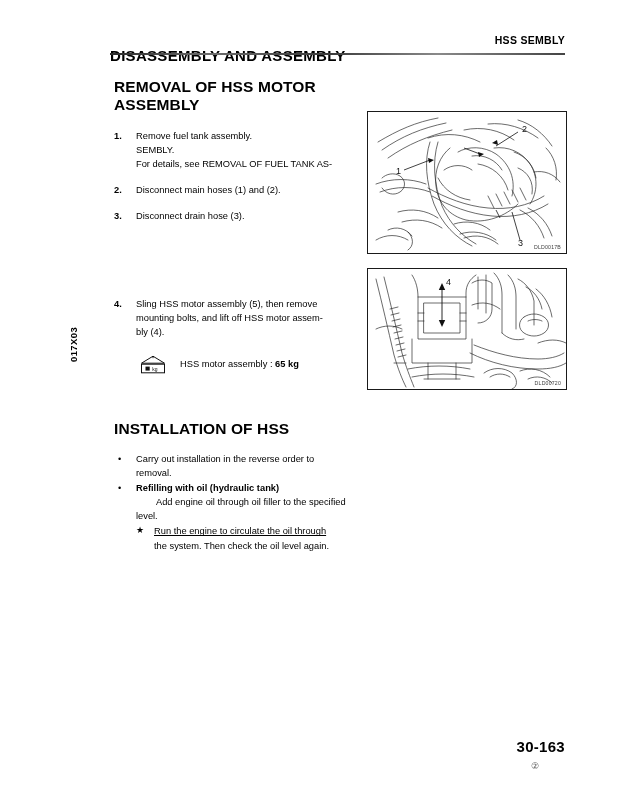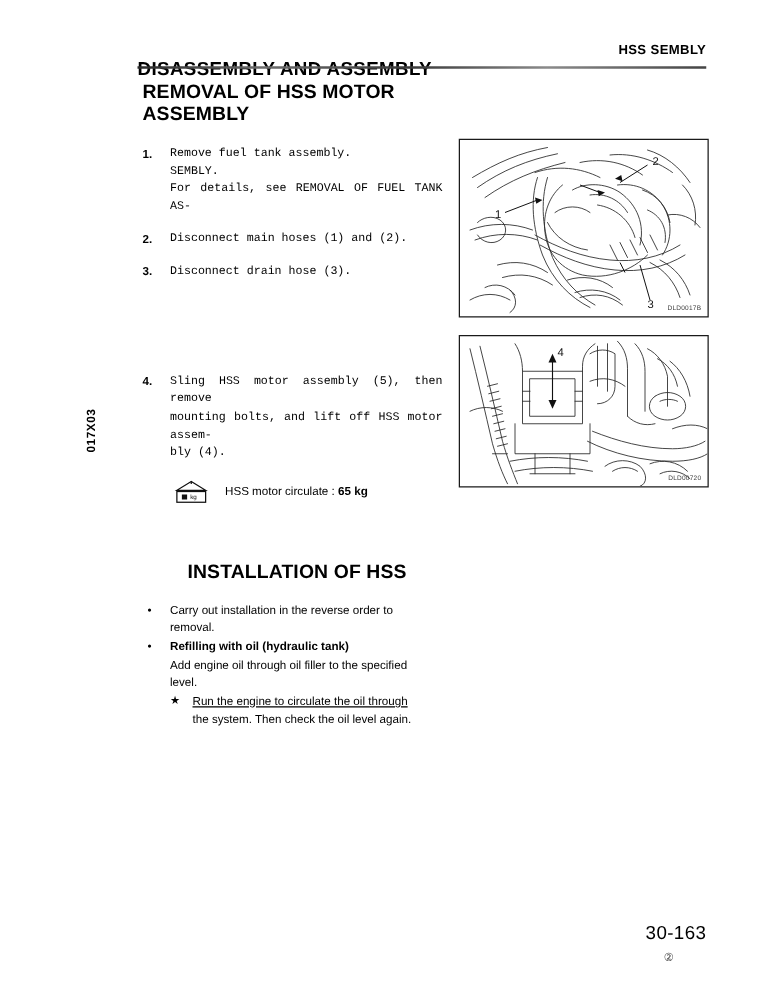--- a/index.html
+++ b/index.html
@@ -66,21 +66,21 @@
     letter-spacing: 0.4px;
     transform: rotate(-90deg);
     transform-origin: left top;
     white-space: nowrap;
   }
 
   
   #text-col {
     position: absolute;
     left: 114px;
-    top: 65px;
+    top: 78px;
     width: 240px;
   }
   .section-title {
     font-size: 15.5px;
     font-weight: bold;
     line-height: 1.18;
     letter-spacing: 0.1px;
     margin: 0 0 14px 0;
   }
   .step {
@@ -91,21 +91,21 @@
     margin-bottom: 12px;
     text-align: justify;
   }
   .step .num {
     position: absolute;
     left: 0;
     top: 0;
     font-weight: bold;
     font-size: 9.3px;
   }
-  .step-line { display: block; font-family: Liberation Mono, monospace; }
+  .step-line { display: block; }
 
   
   #weight-note {
     position: relative;
     margin: 14px 0 0 22px;
     height: 22px;
   }
   #sling-icon {
     position: absolute;
     left: 0;
@@ -118,21 +118,20 @@
     left: 44px;
     top: 5px;
     font-size: 9.3px;
     white-space: nowrap;
   }
   #weight-text b { font-weight: bold; }
 
   
   #install-title {
     margin-top: 44px;
-    margin-left: 36px;
   }
   .bullet {
     position: relative;
     padding-left: 22px;
     font-size: 9.3px;
     line-height: 1.52;
     text-align: justify;
     margin-bottom: 1px;
   }
   .bullet .dot {
@@ -192,21 +191,21 @@
     color: #3d3d3d;
     font-family: "Liberation Sans", sans-serif;
   }
 
   
   #page-number {
     position: absolute;
     right: 52px;
     bottom: 38px;
     font-size: 15px;
-    font-weight: normal;
+    font-weight: bold;
     letter-spacing: 0.3px;
   }
   #edition-mark {
     position: absolute;
     right: 78px;
     bottom: 22px;
     font-size: 9px;
     color: #444;
   }
 </style>
@@ -252,36 +251,36 @@
 
     <div id="weight-note">
       <svg id="sling-icon" viewBox="0 0 34 19">
         <path d="M17 1.2 L5.5 8.2 L28.5 8.2 Z" fill="none" stroke="#111" stroke-width="1"></path>
         <line x1="17" y1="1.2" x2="17" y2="3.2" stroke="#111" stroke-width="1"></line>
         <rect x="5.5" y="9.2" width="23" height="8.6" fill="none" stroke="#111" stroke-width="1"></rect>
         <rect x="9.5" y="11.6" width="4.2" height="4" fill="#111"></rect>
         <text x="16.2" y="15.6" font-family="Liberation Sans, sans-serif" font-size="5" fill="#111">kg</text>
       </svg>
       <div id="weight-text">
-        <span>HSS motor circulate : </span><b>65 kg</b>
+        <span>HSS motor assembly : </span><b>65 kg</b>
       </div>
     </div>
 
     <h1 class="section-title" id="install-title"><span>INSTALLATION OF HSS</span><br></h1>
 
     <div id="install-bullets">
         <div class="bullet">
           <span class="dot">•</span>
           <span style="display: block;">Carry out installation in the reverse order to</span>
           <span style="display: block;">removal.</span>
         </div>
         <div class="bullet">
           <span class="dot">•</span>
           <b style="display: block;">Refilling with oil (hydraulic tank)</b>
-          <span style="display: block;">Add engine oil through oil filler to the specified</span>
+          <span style="display: block; margin-left: 20px;">Add engine oil through oil filler to the specified</span>
           <span style="display: block;">level.</span>
         </div>
         <div class="substep">
           <span class="star">★</span>
           <span style="display: block; text-decoration: underline;">Run the engine to circulate the oil through</span>
           <span style="display: block;">the system.  Then check the oil level again.</span>
         </div>
       </div>
 
   </div>

